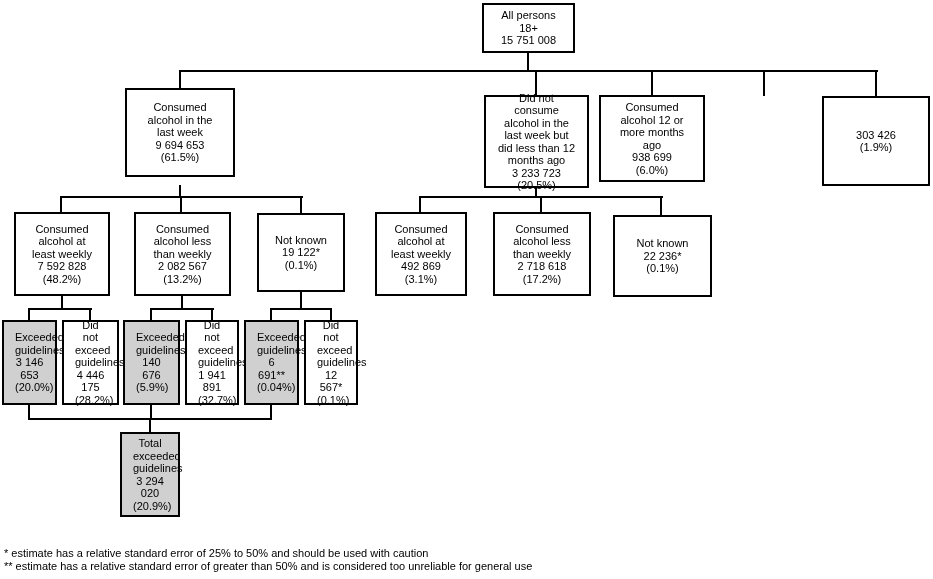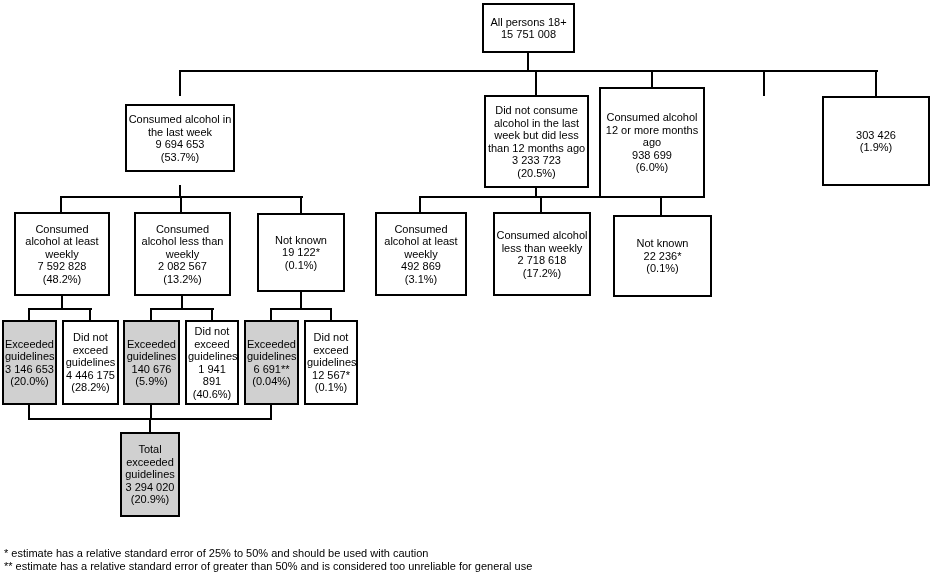--- a/index.html
+++ b/index.html
@@ -16,21 +16,21 @@
     box-sizing:border-box;
     border:2px solid #000;
     background:#fff;
     display:flex;
     flex-direction:column;
     justify-content:center;
     align-items:center;
     text-align:center;
     font-size:11px;
     line-height:12.5px;
-    padding:1px;
+    padding:11px;
   }
   .node span{display:block;width:100%;}
   .shaded{background:#d0d0d0;}
   .conn{position:absolute;background:#000;}
   .footnote{
     position:absolute;
     left:4px;
     font-size:11px;
     line-height:13px;
     white-space:nowrap;
@@ -80,31 +80,31 @@
   <div class="conn" style="left:150px;top:405px;width:2px;height:15px"></div>
   <div class="conn" style="left:270px;top:405px;width:2px;height:15px"></div>
   <div class="conn" style="left:28px;top:418px;width:244px;height:2px"></div>
   <div class="conn" style="left:149px;top:418px;width:2px;height:14px"></div>
 
   <div class="node" style="left:482px;top:3px;width:93px;height:50px">
     <span>All persons 18+</span>
     <span>15 751 008</span>
   </div>
 
-  <div class="node" style="left:125px;top:104px;width:110px;height:68px">
+  <div class="node" style="left:125px;top:88px;width:110px;height:89px">
     <span>Consumed alcohol in the last week</span>
     <span>9 694 653</span>
-    <span>(53.7%)</span>
+    <span>(61.5%)</span>
   </div>
   <div class="node" style="left:484px;top:95px;width:105px;height:93px">
     <span>Did not consume alcohol in the last week but did less than 12 months ago</span>
     <span>3 233 723</span>
     <span>(20.5%)</span>
   </div>
-  <div class="node" style="left:599px;top:87px;width:106px;height:111px">
+  <div class="node" style="left:599px;top:95px;width:106px;height:87px">
     <span>Consumed alcohol 12 or more months ago</span>
     <span>938 699</span>
     <span>(6.0%)</span>
   </div>
   <div class="node" style="left:822px;top:96px;width:108px;height:90px">
     <span>303 426</span>
     <span>(1.9%)</span>
   </div>
 
   <div class="node" style="left:14px;top:212px;width:96px;height:84px">
@@ -150,21 +150,21 @@
     <span>(28.2%)</span>
   </div>
   <div class="node shaded" style="left: 123px; top: 320px; width: 57px; height: 85px; background: rgb(208, 208, 208);">
     <span>Exceeded guidelines</span>
     <span>140 676</span>
     <span>(5.9%)</span>
   </div>
   <div class="node" style="left:185px;top:320px;width:54px;height:85px">
     <span>Did not exceed guidelines</span>
     <span>1 941 891</span>
-    <span>(40.6%)</span>
+    <span>(32.7%)</span>
   </div>
   <div class="node shaded" style="left: 244px; top: 320px; width: 55px; height: 85px; background: rgb(208, 208, 208);">
     <span>Exceeded guidelines</span>
     <span>6 691**</span>
     <span>(0.04%)</span>
   </div>
   <div class="node" style="left:304px;top:320px;width:54px;height:85px">
     <span>Did not exceed guidelines</span>
     <span>12 567*</span>
     <span>(0.1%)</span>

